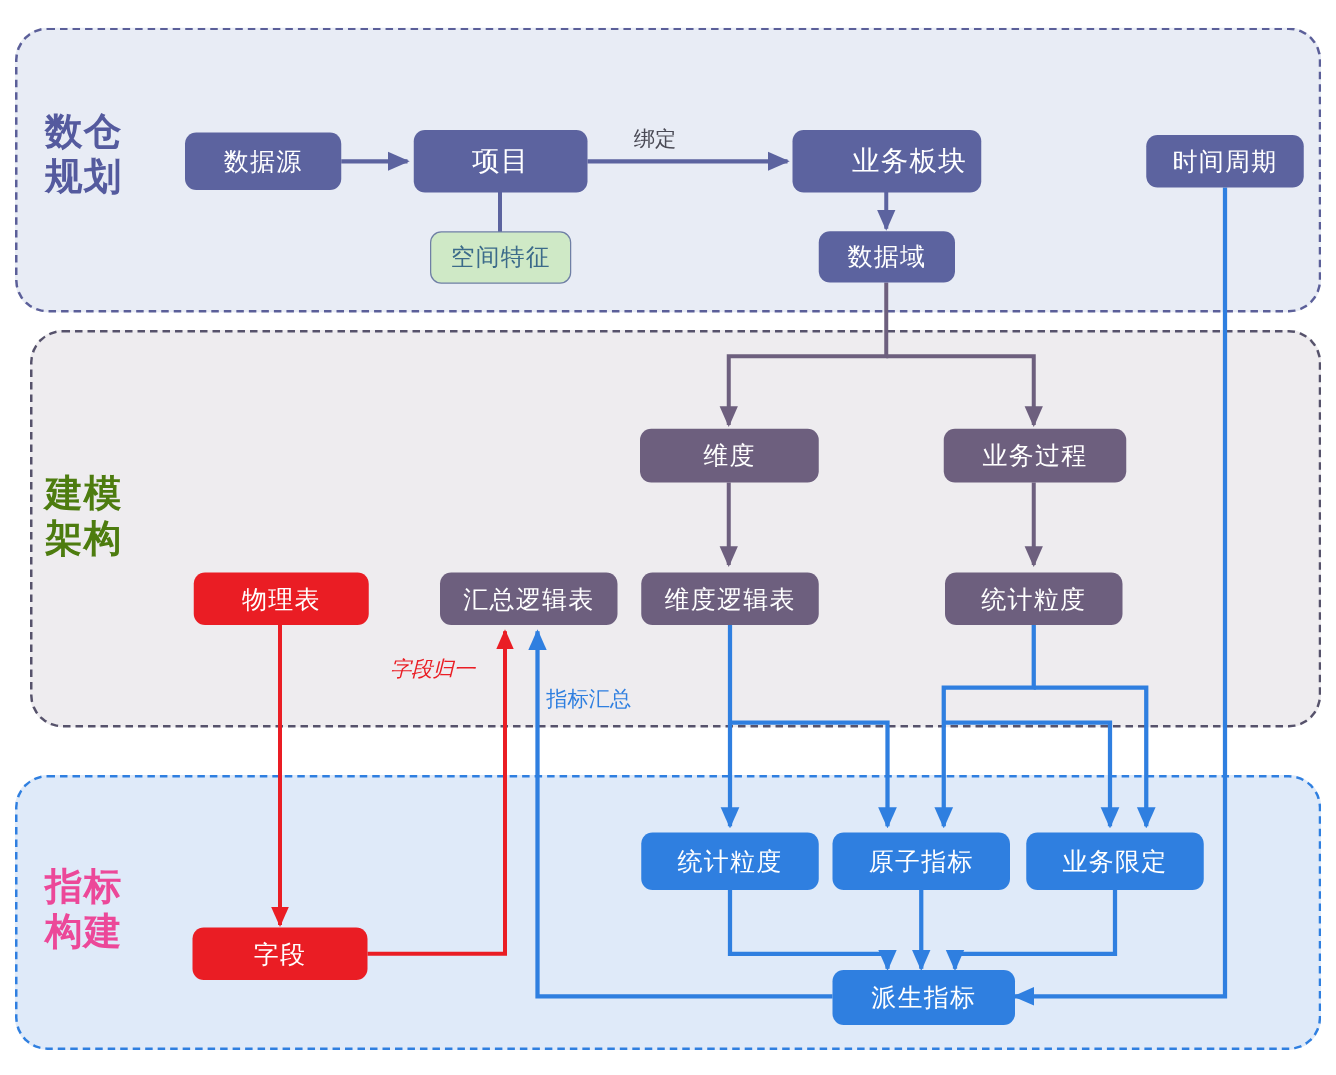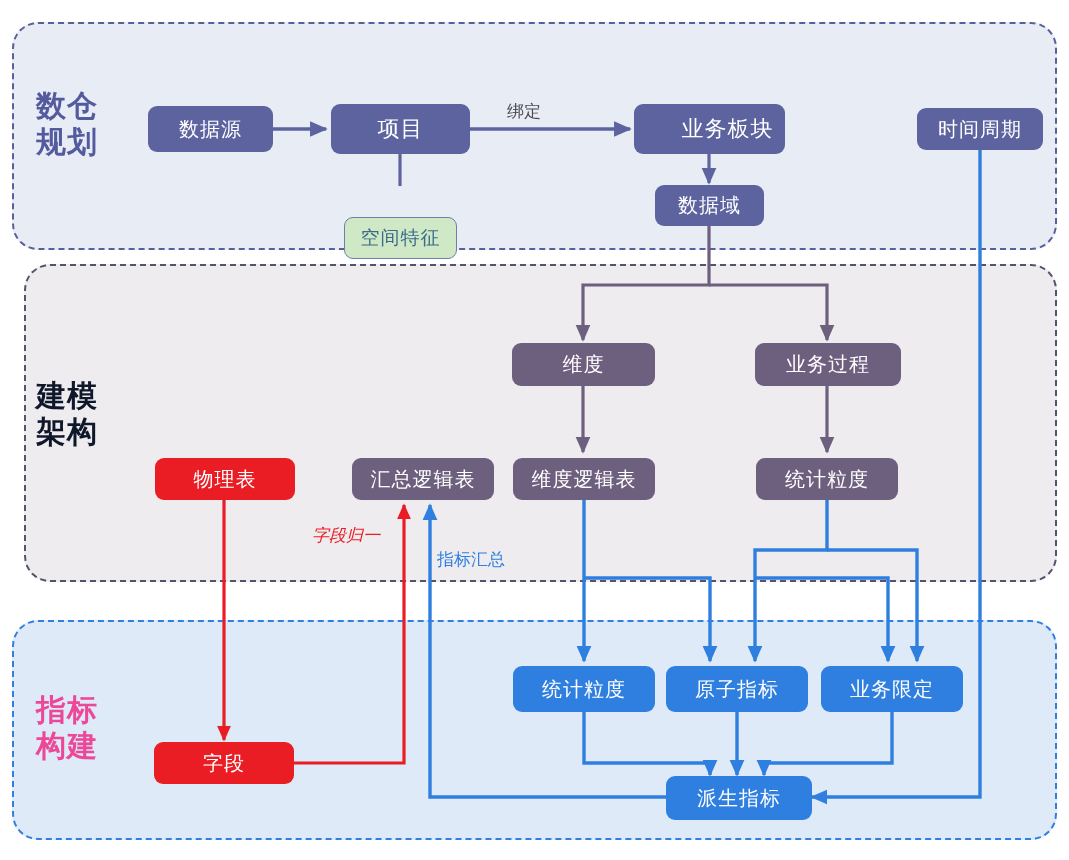--- a/index.html
+++ b/index.html
@@ -8,21 +8,21 @@
   #stage{position:relative;width:1069px;height:860px;overflow:hidden;background:#fff;}
 
   
   .band{position:absolute;border-style:dashed;border-width:2px;box-sizing:border-box;}
   #band-plan{left:12px;  top:22px;  width:1045px; height:228px; background:#e8ecf5; border-color:#5b5f99; border-radius:26px;}
   #band-model{left:24px; top:264px; width:1033px; height:318px; background:#eeecef; border-color:#56526b; border-radius:26px;}
   #band-metric{left:12px;top:620px; width:1045px; height:220px; background:#dfeaf9; border-color:#2f7fe0; border-radius:26px;}
 
   .band-title{position:absolute;font-weight:bold;font-size:30px;line-height:36px;letter-spacing:1px;white-space:pre-line;}
   #title-plan{left:36px;  top:88px;  color:#545a9e;}
-  #title-model{left:36px; top:378px; color:#0f172a;}
+  #title-model{left:36px; top:378px; color:#4d7c0f;}
   #title-metric{left:36px;top:692px; color:#ec4899;}
 
   
   #wires{position:absolute;left:0;top:0;width:1069px;height:860px;pointer-events:none;}
 
   
   .node{position:absolute;box-sizing:border-box;display:flex;align-items:center;justify-content:center;
         border-radius:9px;color:#ffffff;font-size:20px;white-space:nowrap;letter-spacing:1px;}
   .n-indigo{background:#5c639f;}
   .n-purple{background:#6d5f7e;}
@@ -112,21 +112,21 @@
 
   <div class="wire-label lbl-gray" style="left:507px;top:100px;">绑定</div>
   <div class="wire-label lbl-red" style="left:312px;top:524px;font-style:italic;">字段归一</div>
   <div class="wire-label lbl-blue" style="left:437px;top:548px;">指标汇总</div>
 
   <div class="node n-indigo" style="left:148px;top:106px;width:125px;height:46px;">数据源</div>
   <div class="node n-indigo" style="left:331px;top:104px;width:139px;height:50px;font-size:22px;">项目</div>
   <div class="node n-indigo" style="left:634px;top:104px;width:151px;height:50px;font-size:22px;padding-left:36px;">业务板块</div>
   <div class="node n-indigo" style="left:917px;top:108px;width:126px;height:42px;">时间周期</div>
   <div class="node n-indigo" style="left:655px;top:185px;width:109px;height:41px;">数据域</div>
-  <div class="node n-green" style="left:344px;top:185px;width:113px;height:42px;font-size:19px;margin-top:32px;">空间特征</div>
+  <div class="node n-green" style="left:344px;top:185px;width:113px;height:42px;font-size:19px;">空间特征</div>
 
   <div class="node n-purple" style="left:512px;top:343px;width:143px;height:43px;">维度</div>
   <div class="node n-purple" style="left:755px;top:343px;width:146px;height:43px;">业务过程</div>
 
   <div class="node n-red" style="left:155px;top:458px;width:140px;height:42px;">物理表</div>
   <div class="node n-purple" style="left:352px;top:458px;width:142px;height:42px;">汇总逻辑表</div>
   <div class="node n-purple" style="left:513px;top:458px;width:142px;height:42px;">维度逻辑表</div>
   <div class="node n-purple" style="left:756px;top:458px;width:142px;height:42px;">统计粒度</div>
 
   <div class="node n-red" style="left:154px;top:742px;width:140px;height:42px;">字段</div>

